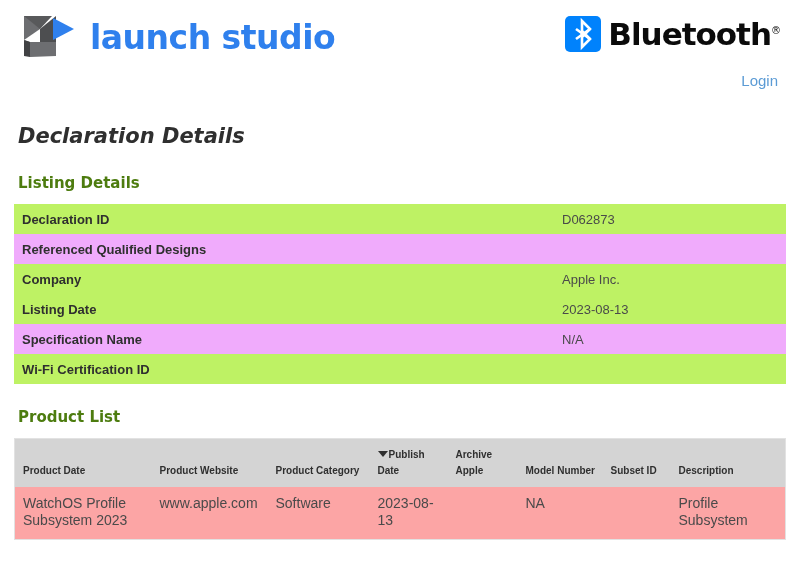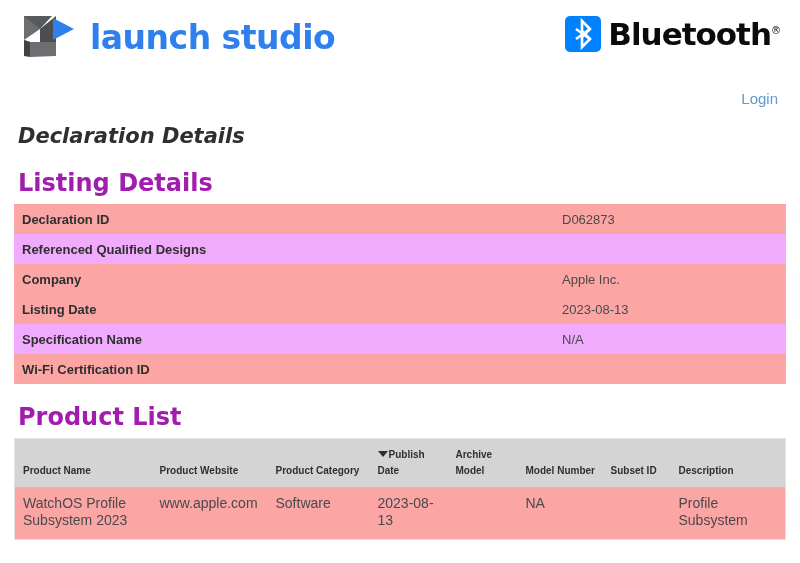--- a/index.html
+++ b/index.html
@@ -42,21 +42,21 @@
   .bt-badge { width: 36px; height: 36px; display:block; }
   .bt-word {
     font-size: 31px; font-weight: 700; color: #0b0b0b;
     letter-spacing: -1px; line-height: 1;
     font-family: "DejaVu Sans", sans-serif;
   }
   .bt-reg { font-size: 10px; vertical-align: super; font-weight: 400; }
 
   .login-bar {
     position: absolute;
-    right: 22px; top: 90px;
+    right: 22px; top: 72px;
     text-align: right;
   }
   .login-link {
     font-size: 15px;
     color: #5b9bd5;
     text-decoration: none;
     cursor: pointer;
   }
 
   
@@ -66,37 +66,37 @@
     font-size: 21px;
     font-weight: 700;
     color: #2f2f2f;
     margin: 0 0 0 0;
     padding: 0 0 0 4px;
     line-height: 28px;
     font-family: "DejaVu Sans", sans-serif;
     font-style: italic;
   }
   h2.section-title {
-    font-size: 24px;
-    font-weight: 700;
-    color: #a21caf;
+    font-size: 15px;
+    font-weight: 700;
+    color: #4d7c0f;
     margin: 20px 0 8px 0;
     padding-left: 4px;
     line-height: 26px;
     font-family: "DejaVu Sans", sans-serif;
   }
 
   
   table.listing {
     width: 100%;
     border-collapse: collapse;
     table-layout: fixed;
   }
   table.listing tr { height: 30px; }
-  table.listing tr.odd  { background: #fca5a5; }
+  table.listing tr.odd  { background: #bef264; }
   table.listing tr.even { background: #f0abfc; }
   table.listing td {
     padding: 5px 8px;
     font-size: 13px;
     vertical-align: middle;
     border: none;
   }
   td.l-label {
     width: 540px;
     font-weight: 700;
@@ -231,25 +231,25 @@
           <td class="l-value"></td>
         </tr>
       </tbody>
     </table>
 
     <h2 class="section-title">Product List</h2>
 
     <table class="products">
       <thead>
         <tr>
-          <th class="c-name">Product Name</th>
+          <th class="c-name">Product Date</th>
           <th class="c-website">Product Website</th>
           <th class="c-category">Product Category</th>
           <th class="c-publish th-publish"><span class="sort-caret"></span><span>Publish Date</span></th>
-          <th class="c-archive">Archive Model</th>
+          <th class="c-archive">Archive Apple</th>
           <th class="c-model">Model Number</th>
           <th class="c-subset">Subset ID</th>
           <th class="c-desc">Description</th>
         </tr>
       </thead>
       <tbody>
         <tr>
           <td>WatchOS Profile Subsystem 2023</td>
           <td>www.apple.com</td>
           <td>Software</td>

